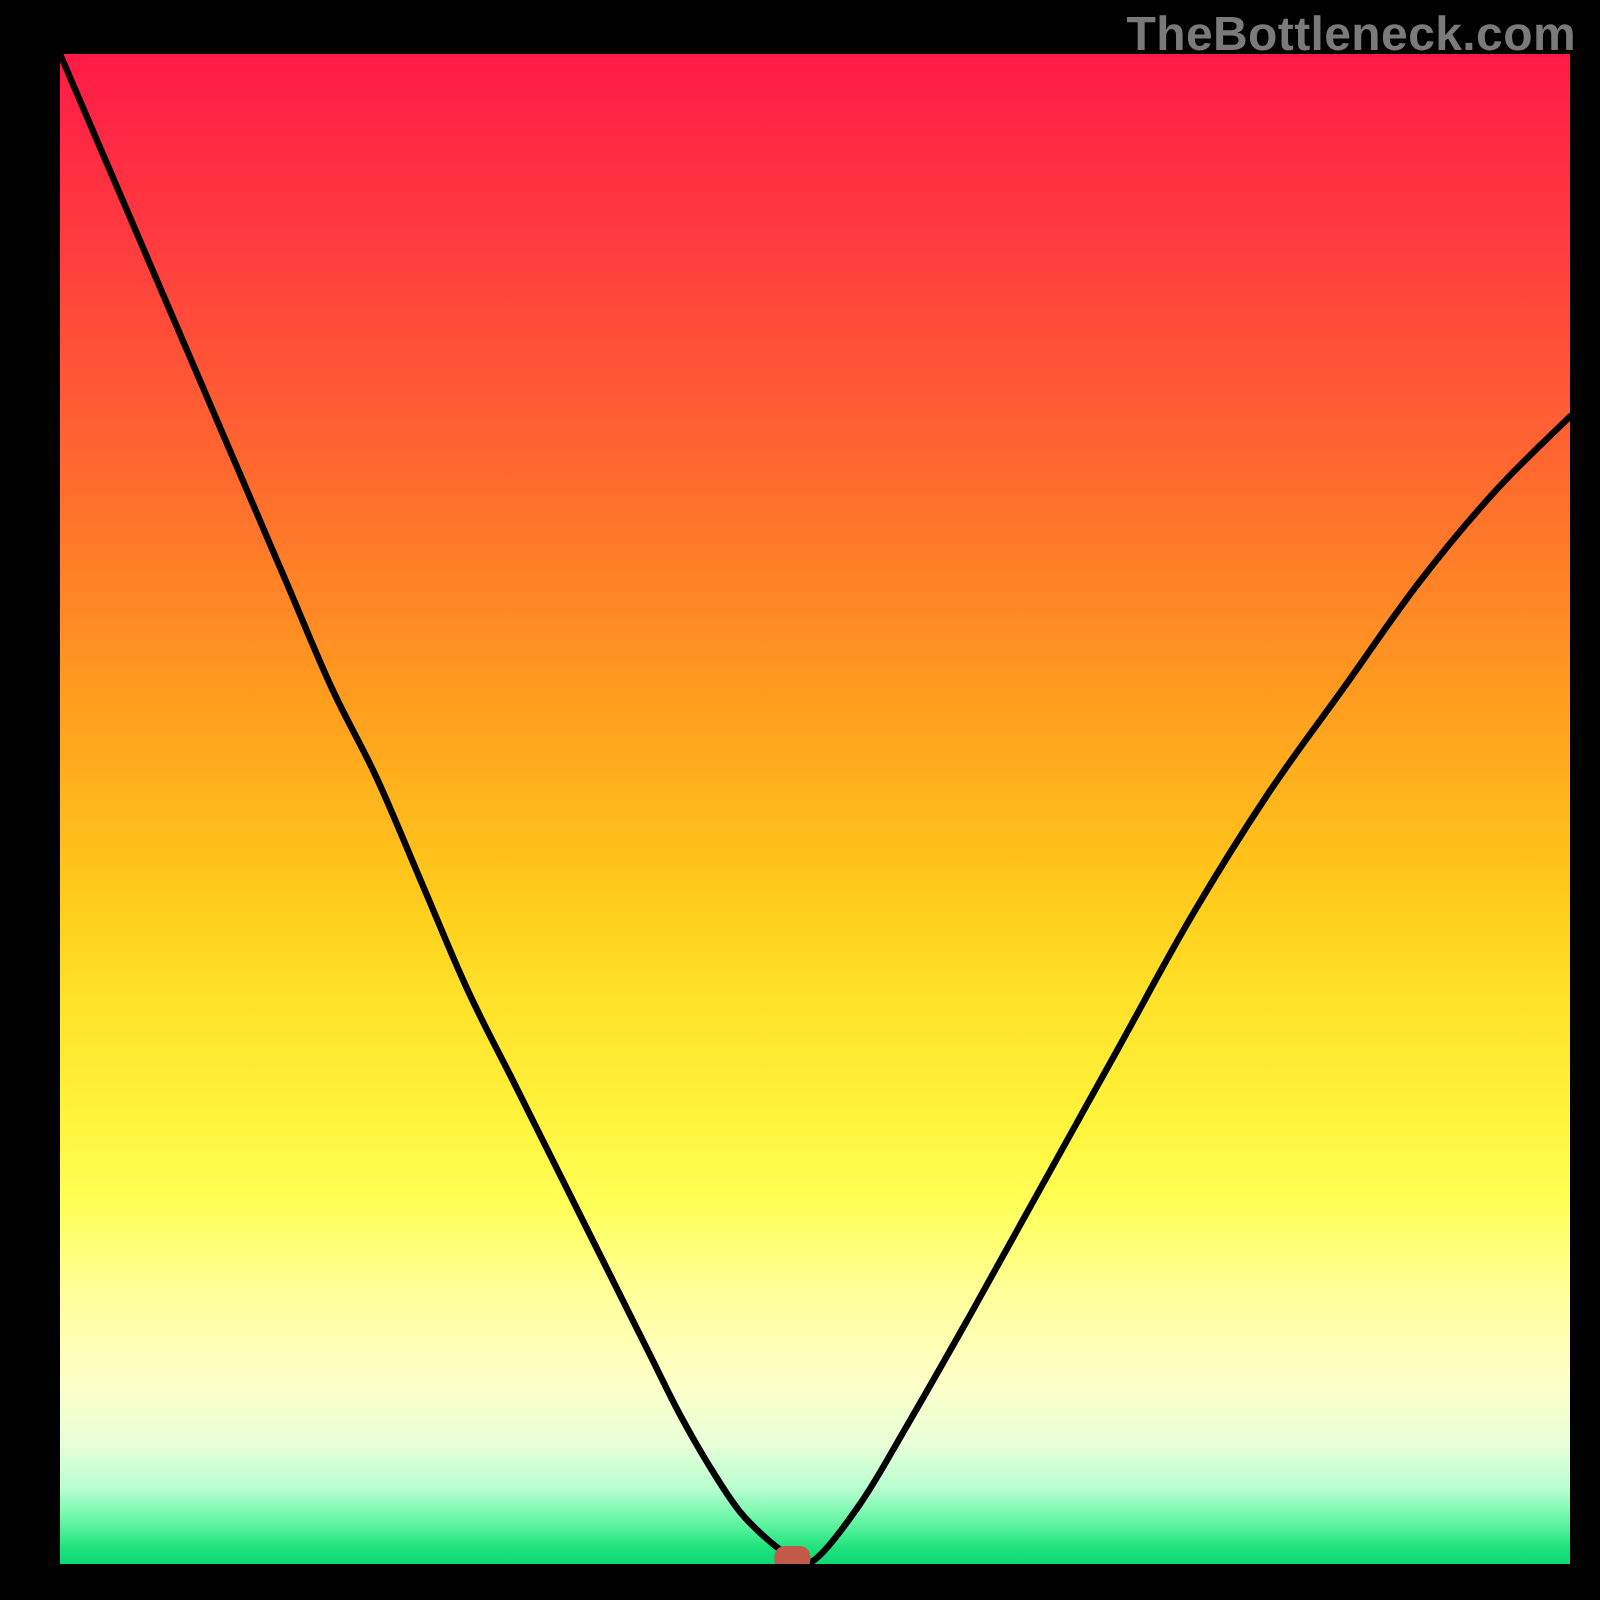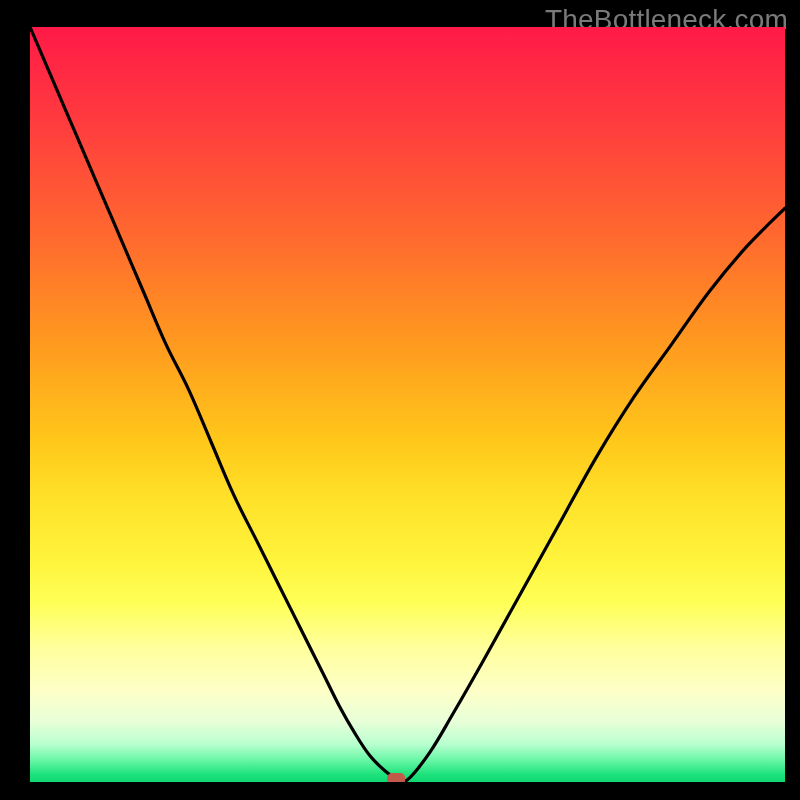--- a/index.html
+++ b/index.html
@@ -63,23 +63,23 @@
   }
   .marker {
     fill: #c25a4a;
     stroke: none;
   }
   .watermark {
     position: absolute;
     top: 4px;
     right: 12px;
     color: #7a7a7a;
-    font-size: 28px;
+    font-size: 24px;
     letter-spacing: 0.2px;
-    font-weight: 400;
+    font-weight: 700;
     user-select: none;
   }
 </style>
 </head>
 <body>
 
 <div class="watermark">TheBottleneck.com</div>
 
 <div class="frame">
   <div class="plot-area">

